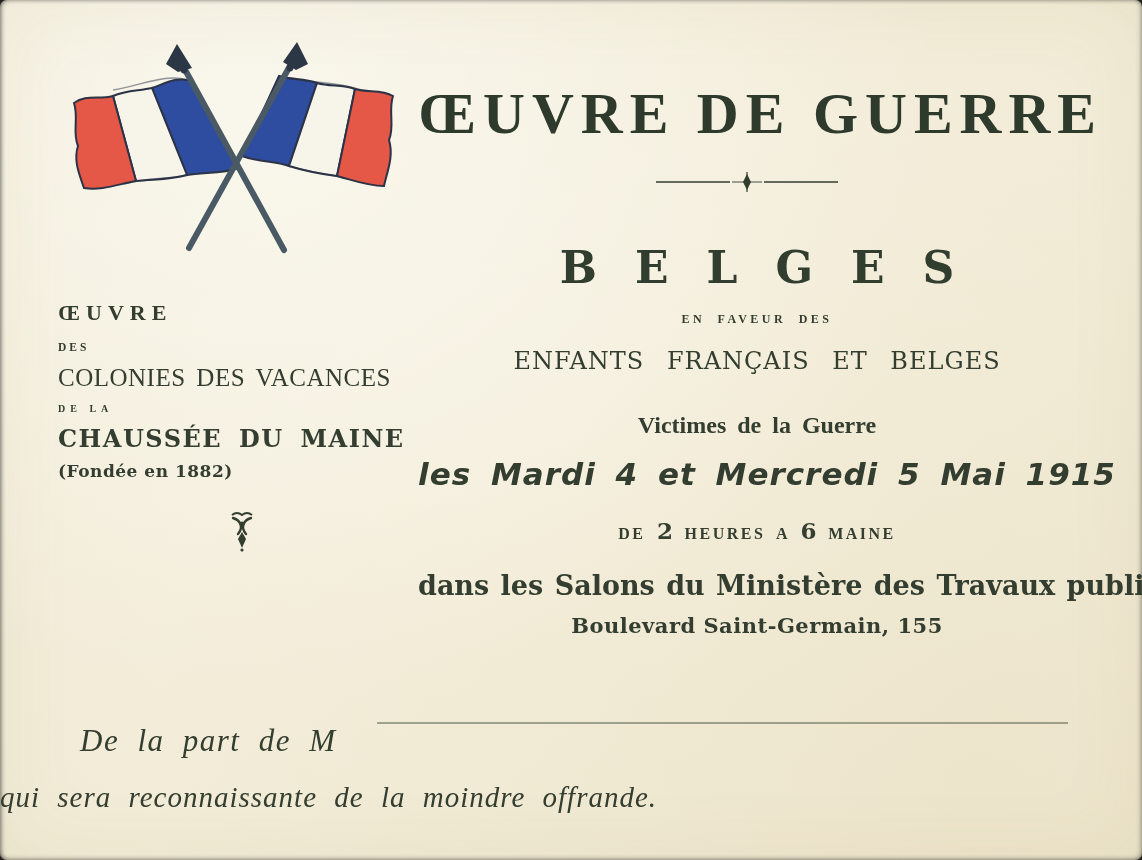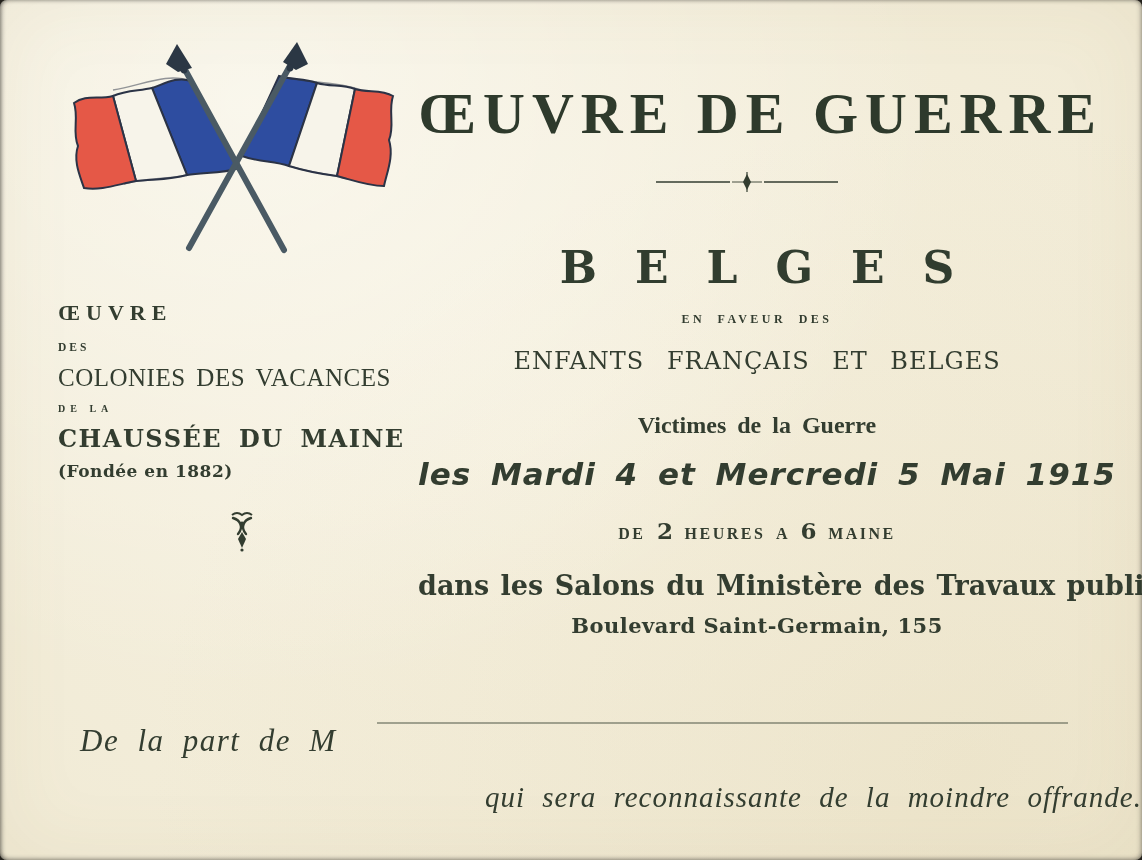--- a/index.html
+++ b/index.html
@@ -48,21 +48,21 @@
   .hours .digit{font-size:23px; letter-spacing:0; font-family:"DejaVu Serif",serif;}
   .venue{top:570px; font-size:27px; font-weight:bold; font-family:"DejaVu Serif",serif;
          letter-spacing:0; word-spacing:2px; white-space:nowrap;}
   .address{top:613px; font-size:21px; font-weight:bold; font-family:"DejaVu Serif",serif; letter-spacing:0.5px;}
   
   .from-line{left:80px; top:722px; width:988px; height:44px; display:flex; align-items:flex-start;gap:36px;}
   .from-label{font-size:31px; font-style:italic; letter-spacing:1.5px; word-spacing:9px;
               font-family:"Liberation Serif",serif; line-height:1.2; white-space:nowrap;}
   .fill-line{flex:1; margin-left:4px; margin-bottom:7px; height:0;
              border-bottom:2px solid rgba(78,86,70,0.50);}
-  .gratitude{left:0; top:781px; width:1142px; text-align:right; font-size:29px; font-style:italic;
+  .gratitude{left:0; top:781px; width:1142px; text-align:left; font-size:29px; font-style:italic;
              letter-spacing:1px; word-spacing:9px; font-family:"Liberation Serif",serif;}
 </style>
 </head>
 <body>
 
 <div class="card">
 
   <svg class="abs flags" viewBox="0 0 356 250" xmlns="http://www.w3.org/2000/svg">
 
     <g>

